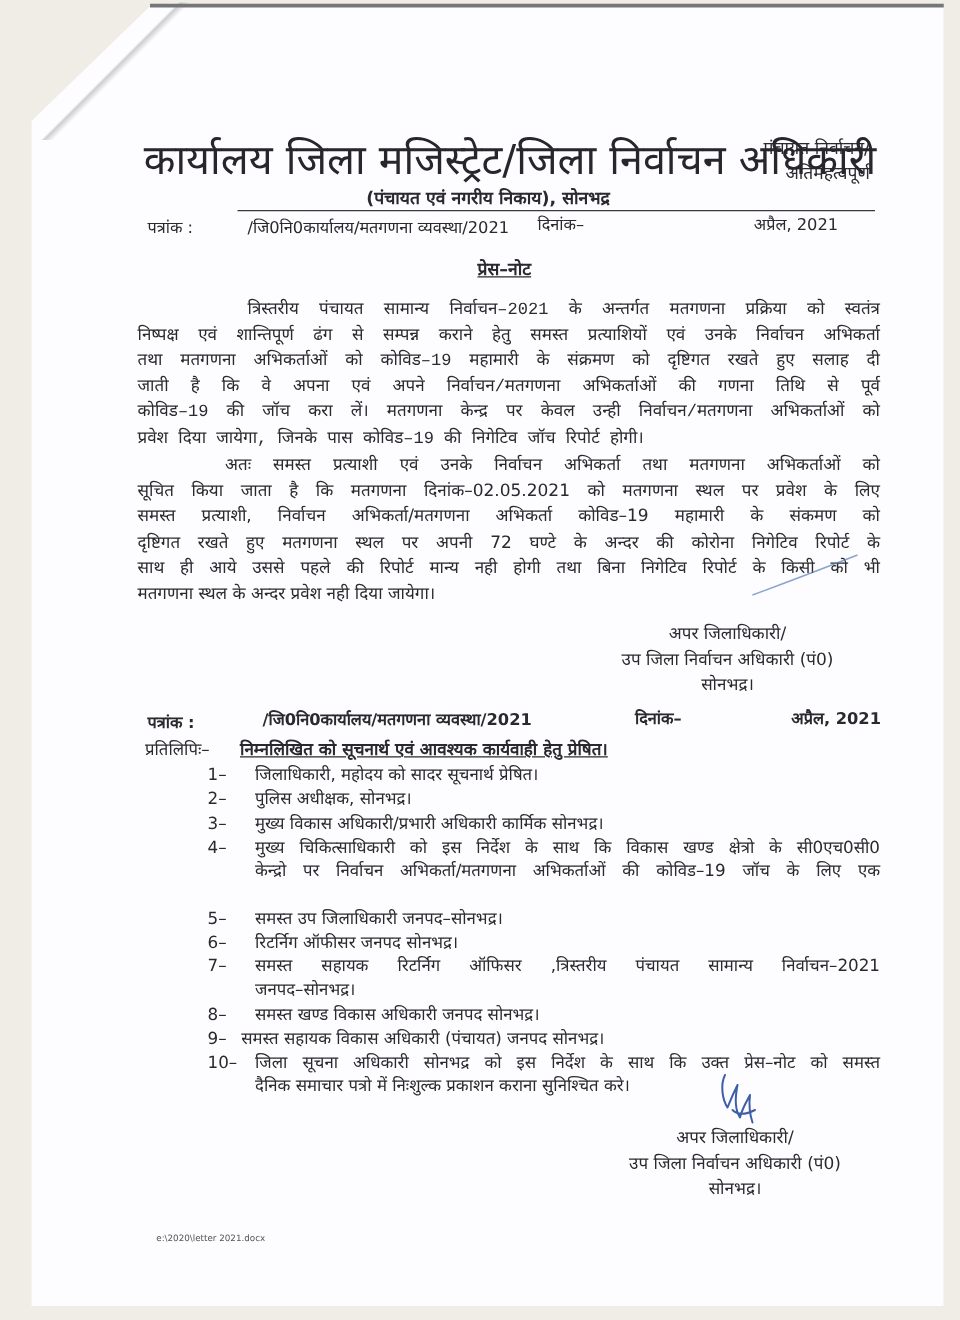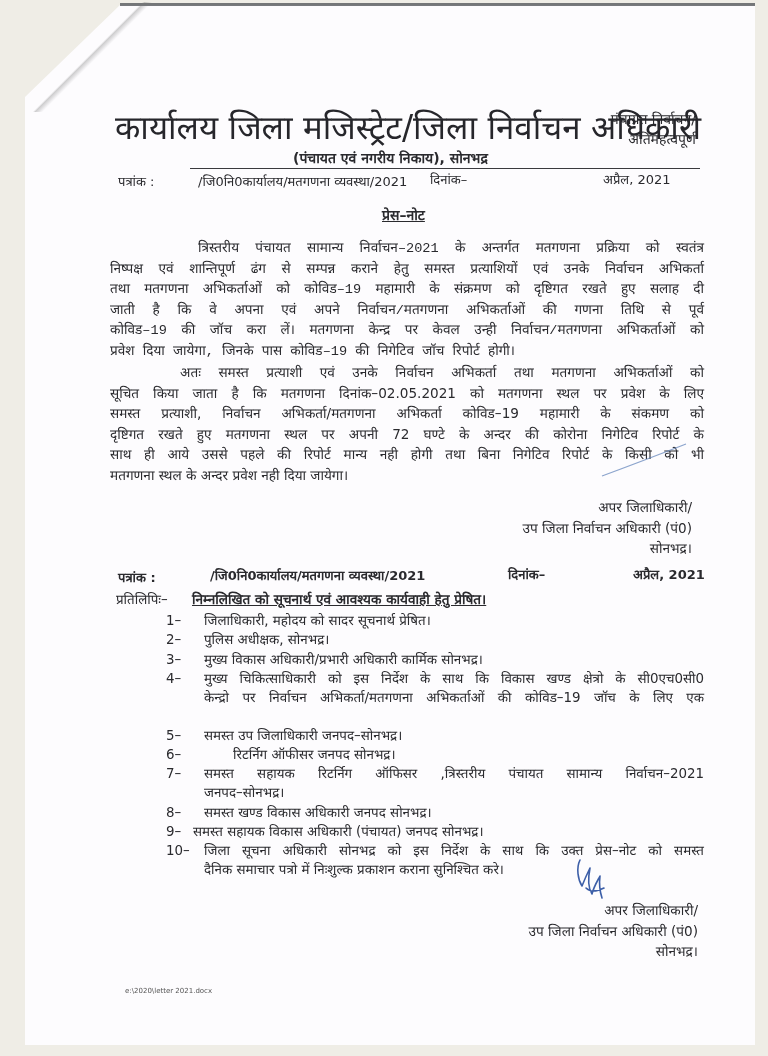--- a/index.html
+++ b/index.html
@@ -36,21 +36,21 @@
     .heading { font-size: 14px; font-weight: bold; text-decoration: underline; }
     .para {
       position: absolute; left: 110px; width: 594px;
       font-size: 13.6px; line-height: 20.6px; text-align: justify;
       white-space: normal;
     }
     .para .line { display: block; text-align: justify; text-align-last: justify; height: 20.6px; white-space: nowrap; }
     .para .line.last { text-align-last: left; }
     .indent { padding-left: 88px; }
     .indent2 { padding-left: 70px; }
-    .sig { position: absolute; text-align: right; font-size: 13.6px; line-height: 20.5px; }
+    .sig { position: absolute; text-align: center; font-size: 13.6px; line-height: 20.5px; }
     .cc-row { position: absolute; left: 112px; font-size: 13.4px; line-height: 19px; }
     .cc-num { position: absolute; left: 0; width: 40px; }
     .cc-text { position: absolute; left: 66px; width: 520px; white-space: normal; }
     .cc-text .line { display: block; white-space: nowrap; height: 19px; }
     .cc-text .just { text-align: justify; text-align-last: justify; }
     .footer { font-size: 7px; color: #555; }
     .signature-scribble { position: absolute; left: 572px; top: 858px; width: 40px; height: 48px; }
   </style>
 </head>
 <body>
@@ -138,21 +138,21 @@
   </div>
 </div>
 <div class="cc-row" style="top:726px;">
   <span class="cc-num" style="left:54px;">5–</span>
   <div class="cc-text" style="left:92px;">
       <span class="line">समस्त उप जिलाधिकारी जनपद–सोनभद्र।</span>
     </div>
 </div>
 <div class="cc-row" style="top:745px;">
   <span class="cc-num" style="left:54px;">6–</span>
-  <div class="cc-text" style="left:92px;margin-left:29px;">
+  <div class="cc-text" style="left:92px;">
       <span class="line">रिटर्निग ऑफीसर जनपद सोनभद्र।</span>
     </div>
 </div>
 <div class="cc-row" style="top:764px;">
   <span class="cc-num" style="left:54px;">7–</span>
   <div class="cc-text" style="left:92px; width:500px;">
     <span class="line just">समस्त सहायक रिटर्निग ऑफिसर ,त्रिस्तरीय पंचायत सामान्य निर्वाचन–2021</span>
     <span class="line">जनपद–सोनभद्र।</span>
   </div>
 </div>

